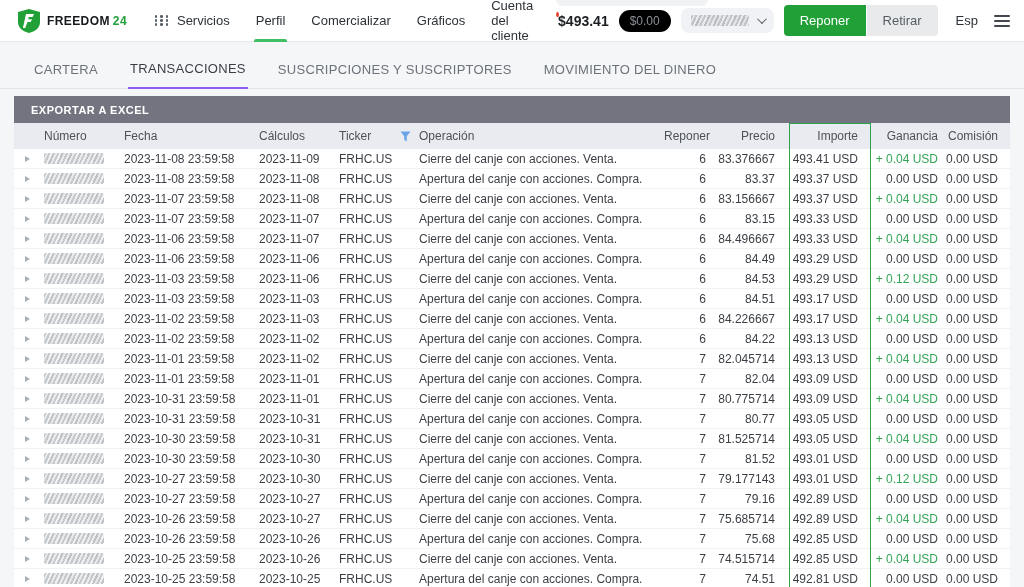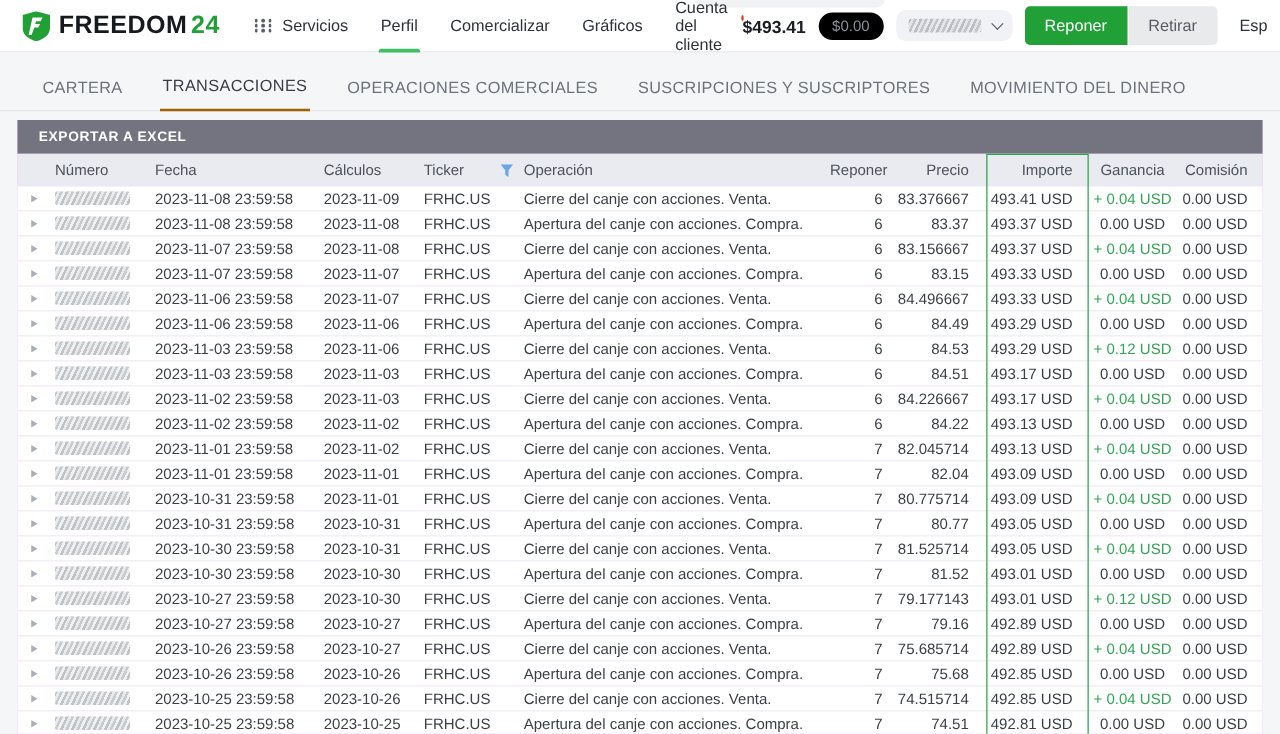--- a/index.html
+++ b/index.html
@@ -5,21 +5,21 @@
   * { margin:0; padding:0; box-sizing:border-box; }
   html,body { width:1024px; height:587px; overflow:hidden;
     font-family:"Liberation Sans", sans-serif; background:#f5f6f8; color:#34383e; }
 
   
   .top-header { position:relative; height:42px; background:#fff;
     border-bottom:1px solid #e7e8eb; display:flex; align-items:center; padding:0 14px 0 18px; }
   .partial-popup { position:absolute; left:556px; top:-7px; width:152px; height:13px;
     background:#f1f2f4; border-radius:7px; }
   .logo { display:flex; align-items:center; gap:7px; cursor:pointer; }
-  .logo-text { font-size:20px; font-weight:bold; letter-spacing:.4px; color:#16191d; }
+  .logo-text { font-size:12px; font-weight:bold; letter-spacing:.4px; color:#16191d; }
   .logo-text .suffix { color:#21a038; margin-left:3px; }
   .main-nav { display:flex; align-items:center; height:42px; margin-left:28px; gap:26px; }
   .nav-item { position:relative; display:flex; align-items:center; gap:7px; height:42px;
     font-size:13px; color:#2d3238; cursor:pointer; }
   .nav-item.active::after { content:""; position:absolute; left:-2px; right:-2px; bottom:0;
     height:3px; background:#3fbe63; border-radius:2px 2px 0 0; }
   .grid-icon { display:grid; grid-template-columns:repeat(3,4px); grid-gap:1.5px; }
   .grid-icon i { width:2.5px; height:2.5px; background:#595f66; border-radius:50%; }
   .red-dot { position:relative; top:-6px; left:1px; width:5px; height:5px;
     background:#e8432e; border-radius:50%; display:inline-block; }
@@ -41,21 +41,21 @@
 
   
   .redacted { height:11px; border-radius:2px; opacity:.55; filter:blur(.6px);
     background:repeating-linear-gradient(115deg,#8d9196 0 2px,#d7d9dc 2px 4px,#9aa0a6 4px 6px,#e3e5e8 6px 8px); }
 
   
   .tabs-row { display:flex; gap:28px; align-items:flex-end; padding:0 0 0 32px; margin-top:9px;
     border-bottom:1px solid #e4e5e9; }
   .tab { font-size:13px; letter-spacing:.3px; color:#6c727a; padding:10px 2px 11px;
     cursor:pointer; text-transform:uppercase; }
-  .tab.active { color:#393e45; border-bottom:2px solid #a16207; margin-bottom:-1px; }
+  .tab.active { color:#393e45; border-bottom:2px solid #8b5cf6; margin-bottom:-1px; }
 
   
   .panel { position:relative; width:996px; margin:7px 0 0 14px; background:#f0abfc; }
   .export-bar { height:27px; background:#73747f; color:#fff; display:flex; align-items:center;
     padding-left:17px; font-size:11px; font-weight:bold; letter-spacing:.5px; cursor:pointer; }
   .thead { display:flex; height:26px; align-items:center; background:#e9ebf1;
     font-size:12px; color:#4c515a; }
   .trow { display:flex; height:20px; align-items:center; background:#fff;
     border-bottom:1px solid #f0f1f3; font-size:12px; color:#3b3f45; cursor:pointer; }
   .cell { flex:none; padding:0 4px; white-space:nowrap; overflow:hidden; }
@@ -64,21 +64,21 @@
     border-top:3.5px solid transparent; border-bottom:3.5px solid transparent; }
   .c-numero  { width:80px; }
   .c-numero .redacted { width:60px; }
   .c-fecha   { width:135px; }
   .c-calc    { width:80px; }
   .c-ticker  { width:80px; display:flex; align-items:center; justify-content:space-between; }
   .c-oper    { width:245px; }
   .c-cant    { width:50px;  text-align:right; }
   .c-precio  { width:75px;  text-align:right; padding-right:10px; }
   .c-importe { width:85px;  text-align:right; padding-right:12px; }
-  .c-gan     { width:70px;  text-align:center; padding-right:2px; }
+  .c-gan     { width:70px;  text-align:right; padding-right:2px; }
   .c-com     { width:68px;  text-align:right; padding-right:10px; }
   .gain-pos { color:#35a457; }
   .funnel-icon { cursor:pointer; }
 
   
   .importe-box { position:absolute; left:775px; top:27px; width:82px; height:467px;
     border:1.5px solid #2ba34b; pointer-events:none; }
 </style>
 </head>
 <body>
@@ -140,21 +140,20 @@
         <i></i>
         <i></i>
         <i></i>
       </span>
   </div>
 </header>
 
 <div class="tabs-row">
   <span class="tab">CARTERA</span>
   <span class="tab active">TRANSACCIONES</span>
-  <span class="tab">OPERACIONES COMERCIALES</span>
   <span class="tab">SUSCRIPCIONES Y SUSCRIPTORES</span>
   <span class="tab">MOVIMIENTO DEL DINERO</span>
 </div>
 
 <div class="panel">
   <div class="export-bar">
     <span>EXPORTAR A EXCEL</span>
   </div>
 
   <div class="thead">

